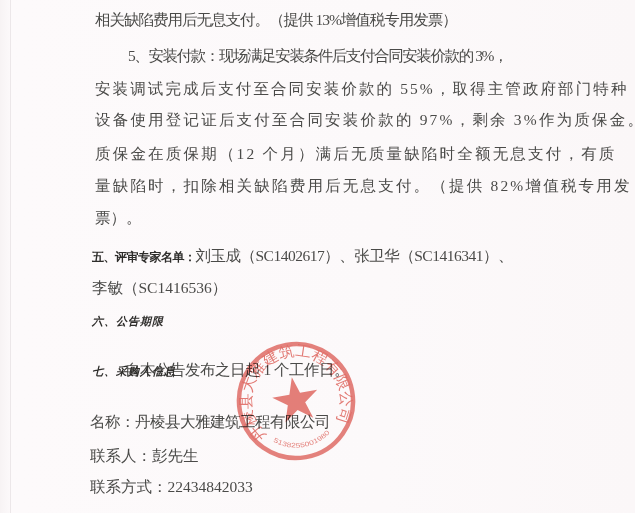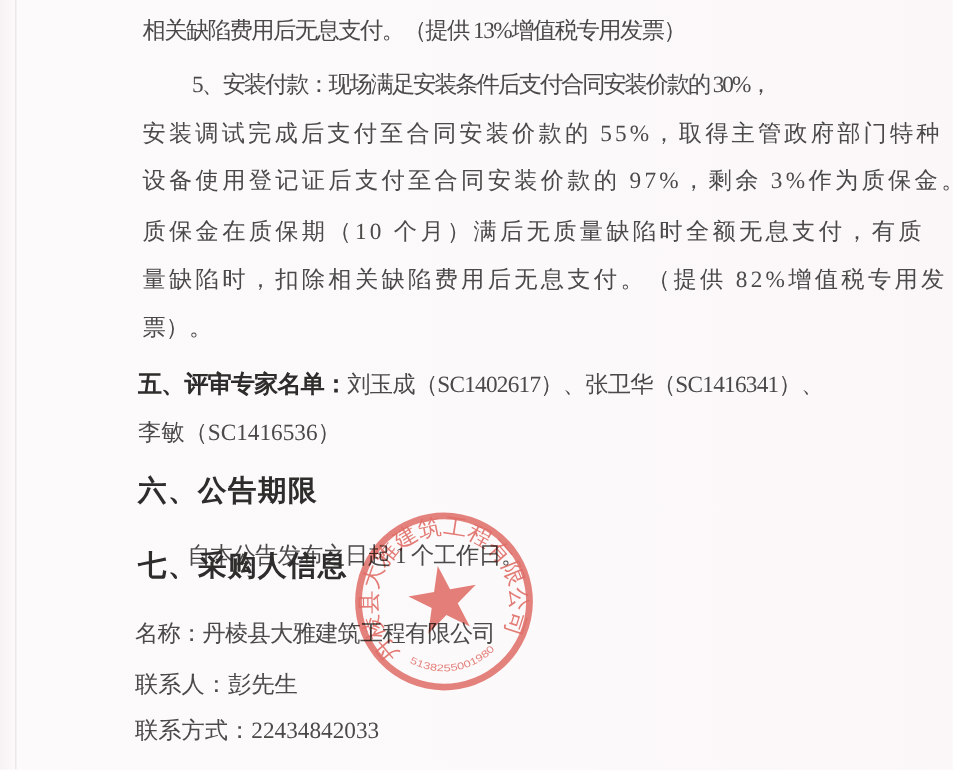--- a/index.html
+++ b/index.html
@@ -15,47 +15,47 @@
   .page-edge{
     position:absolute;left:10px;top:0;width:1px;height:513px;
     background:rgba(120,110,115,0.12);
   }
   .line{
     position:absolute;white-space:nowrap;
     font-size:15.5px;color:#4a4a48;text-align:right;
   }
   .heading{
     font-family:"Liberation Sans", sans-serif;
-    font-weight:700;color:#2e2d2b;font-size:19px;
+    font-weight:700;color:#2e2d2b;font-size:11px;font-style:italic;
   }
   .hd{
     font-family:"Liberation Sans", sans-serif;
-    font-weight:700;color:#2e2d2b;font-size:16px;
+    font-weight:700;color:#2e2d2b;font-size:12px;
   }
   .stamp{
     position:absolute;left:216px;top:321px;width:160px;height:160px;
     mix-blend-mode:multiply;opacity:0.82;
     pointer-events:none;
   }
 </style>
 </head>
 <body>
 
 <div class="page">
   <div class="page-edge"></div>
 
   <div class="line" style="left:95px;top:10px;letter-spacing:-1px">相关缺陷费用后无息支付。（提供 13%增值税专用发票）</div>
 
-  <div class="line" style="left:128px;top:46px;letter-spacing:-1.4px">5、安装付款：现场满足安装条件后支付合同安装价款的 30%，</div>
+  <div class="line" style="left:128px;top:46px;letter-spacing:-1.4px">5、安装付款：现场满足安装条件后支付合同安装价款的 3%，</div>
 
   <div class="line" style="left:95px;top:79px;letter-spacing:2.1px">安装调试完成后支付至合同安装价款的 55%，取得主管政府部门特种</div>
 
   <div class="line" style="left:95px;top:110px;letter-spacing:2.2px">设备使用登记证后支付至合同安装价款的 97%，剩余 3%作为质保金。</div>
 
-  <div class="line" style="left:95px;top:144px;letter-spacing:2.2px">质保金在质保期（10 个月）满后无质量缺陷时全额无息支付，有质</div>
+  <div class="line" style="left:95px;top:144px;letter-spacing:2.2px">质保金在质保期（12 个月）满后无质量缺陷时全额无息支付，有质</div>
 
   <div class="line" style="left:95px;top:176px;letter-spacing:2.2px">量缺陷时，扣除相关缺陷费用后无息支付。（提供 82%增值税专用发</div>
 
   <div class="line" style="left:95px;top:208px">票）。</div>
 
   <div class="line" style="left:92px;top:246px;letter-spacing:-0.5px">
     <span class="hd">五、评审专家名单：</span><span>刘玉成（SC1402617）、张卫华（SC1416341）、</span>
   </div>
 
   <div class="line" style="left:92px;top:278px">李敏（SC1416536）</div>

